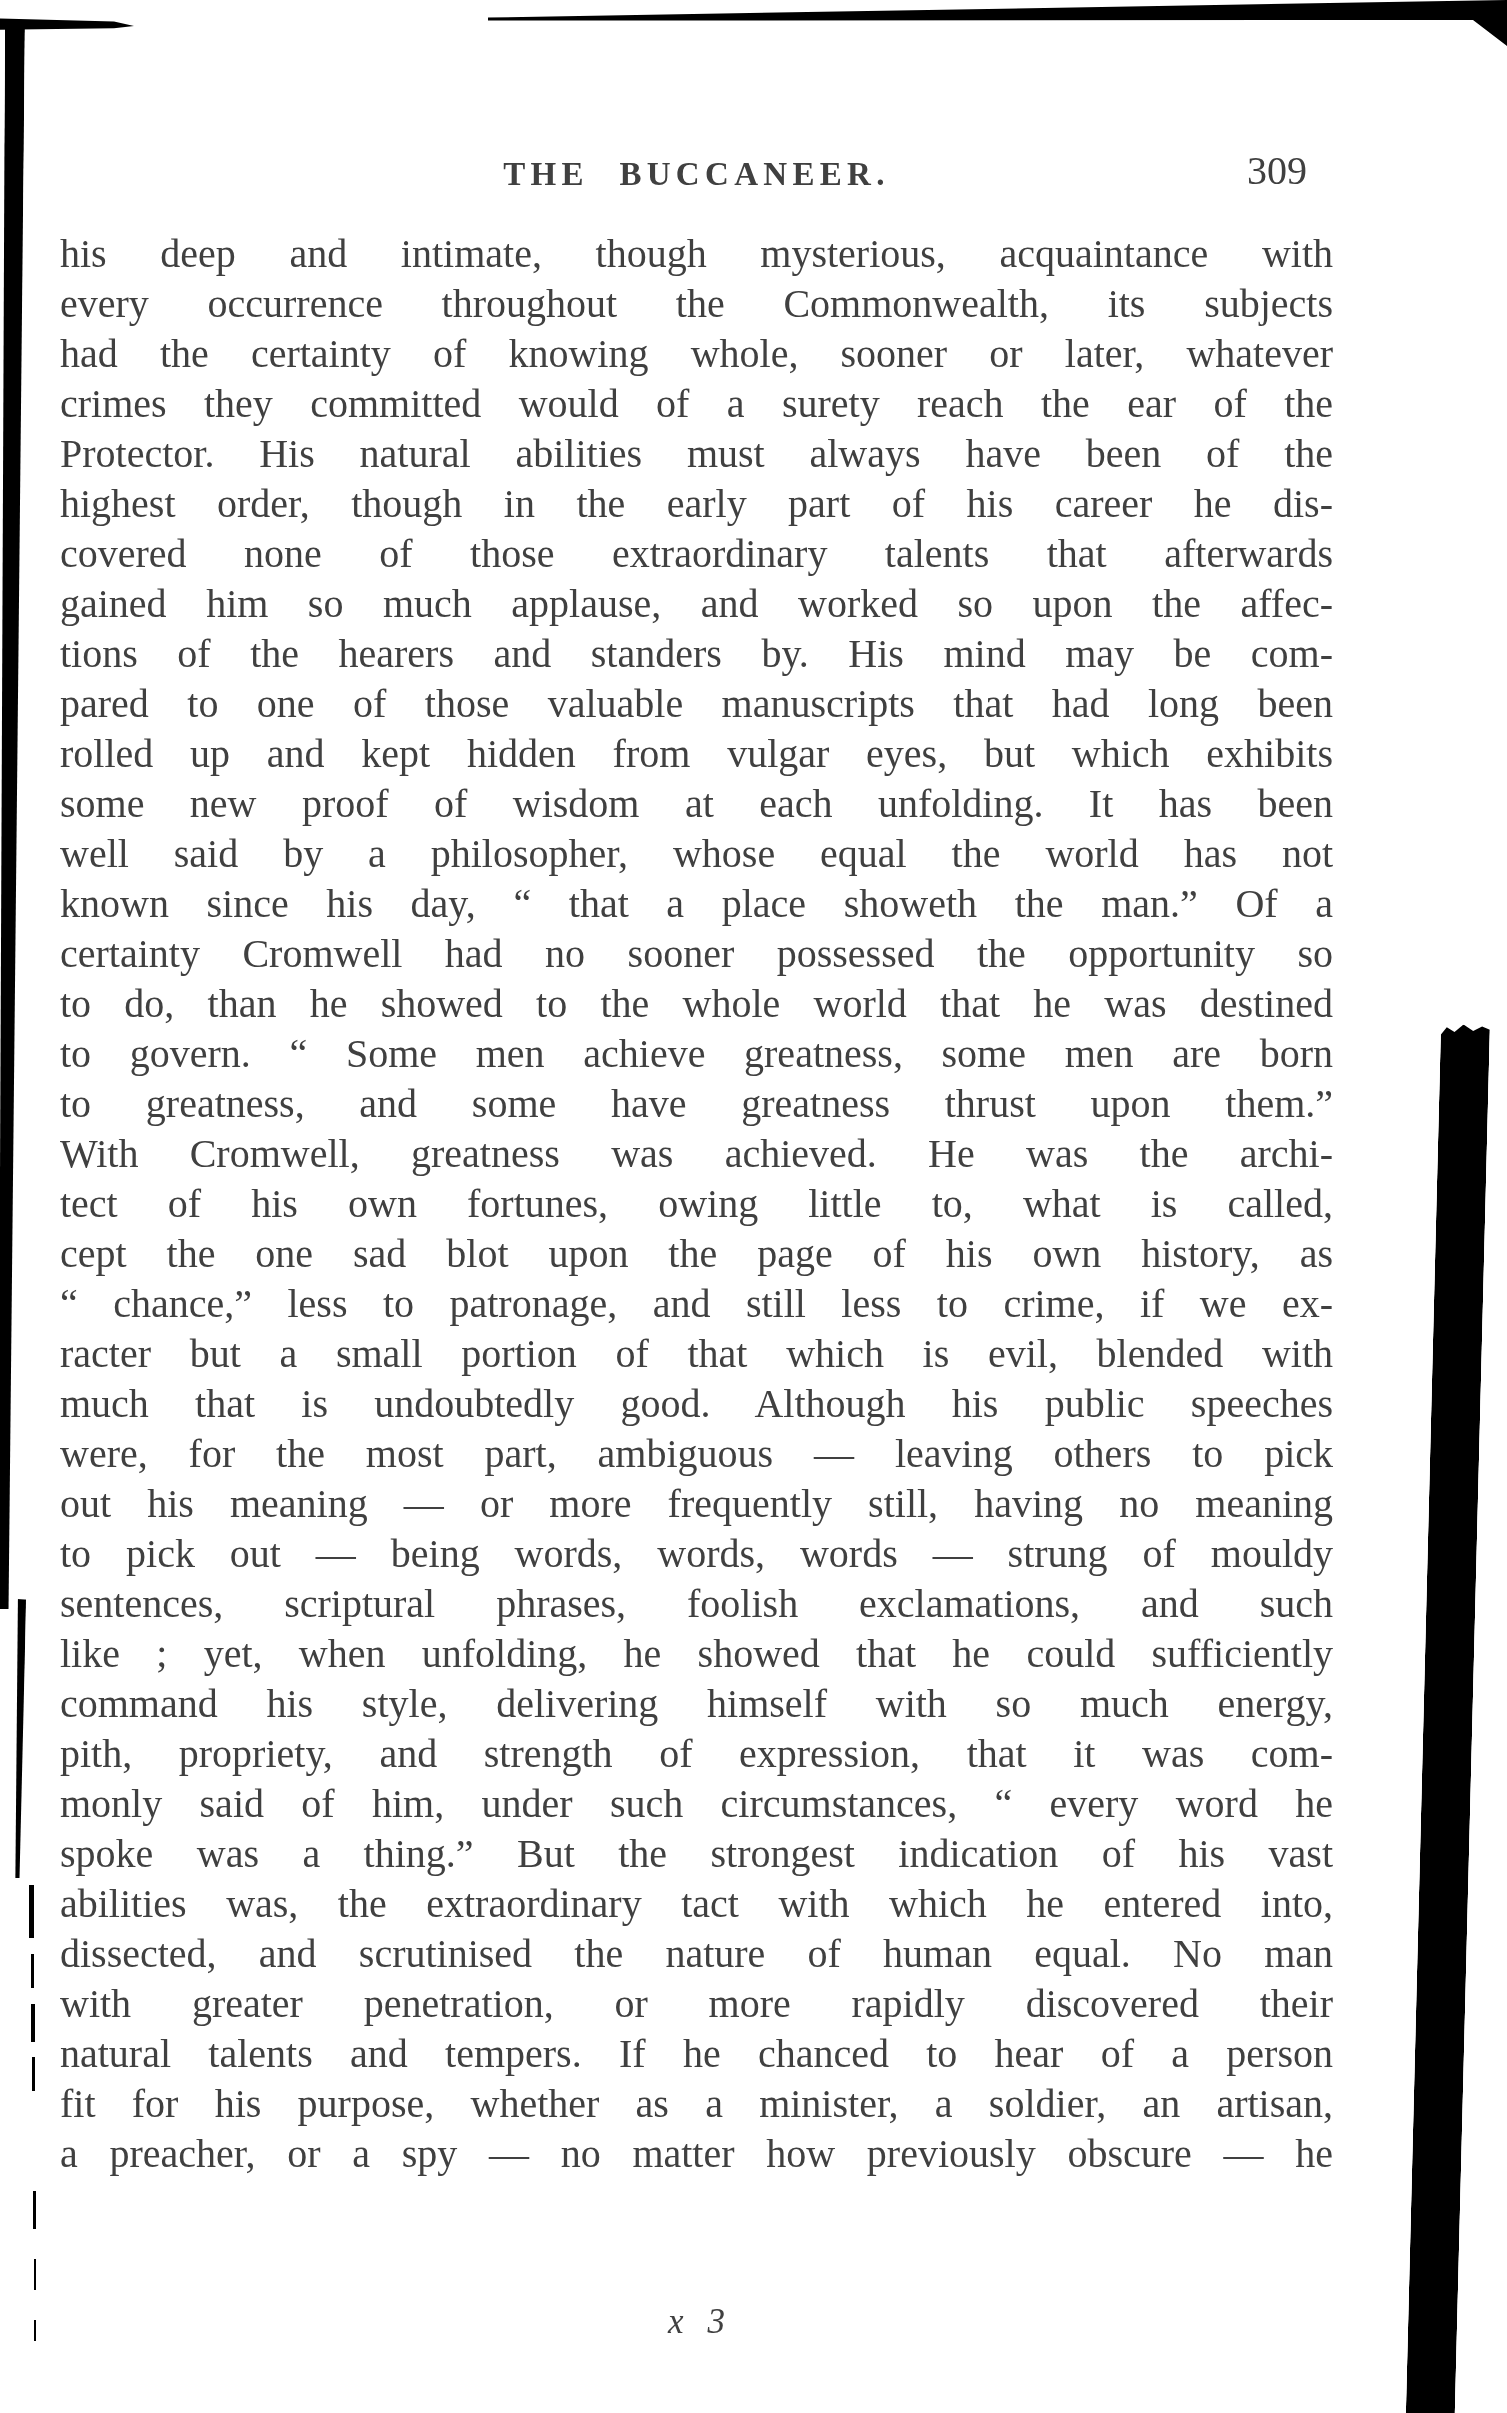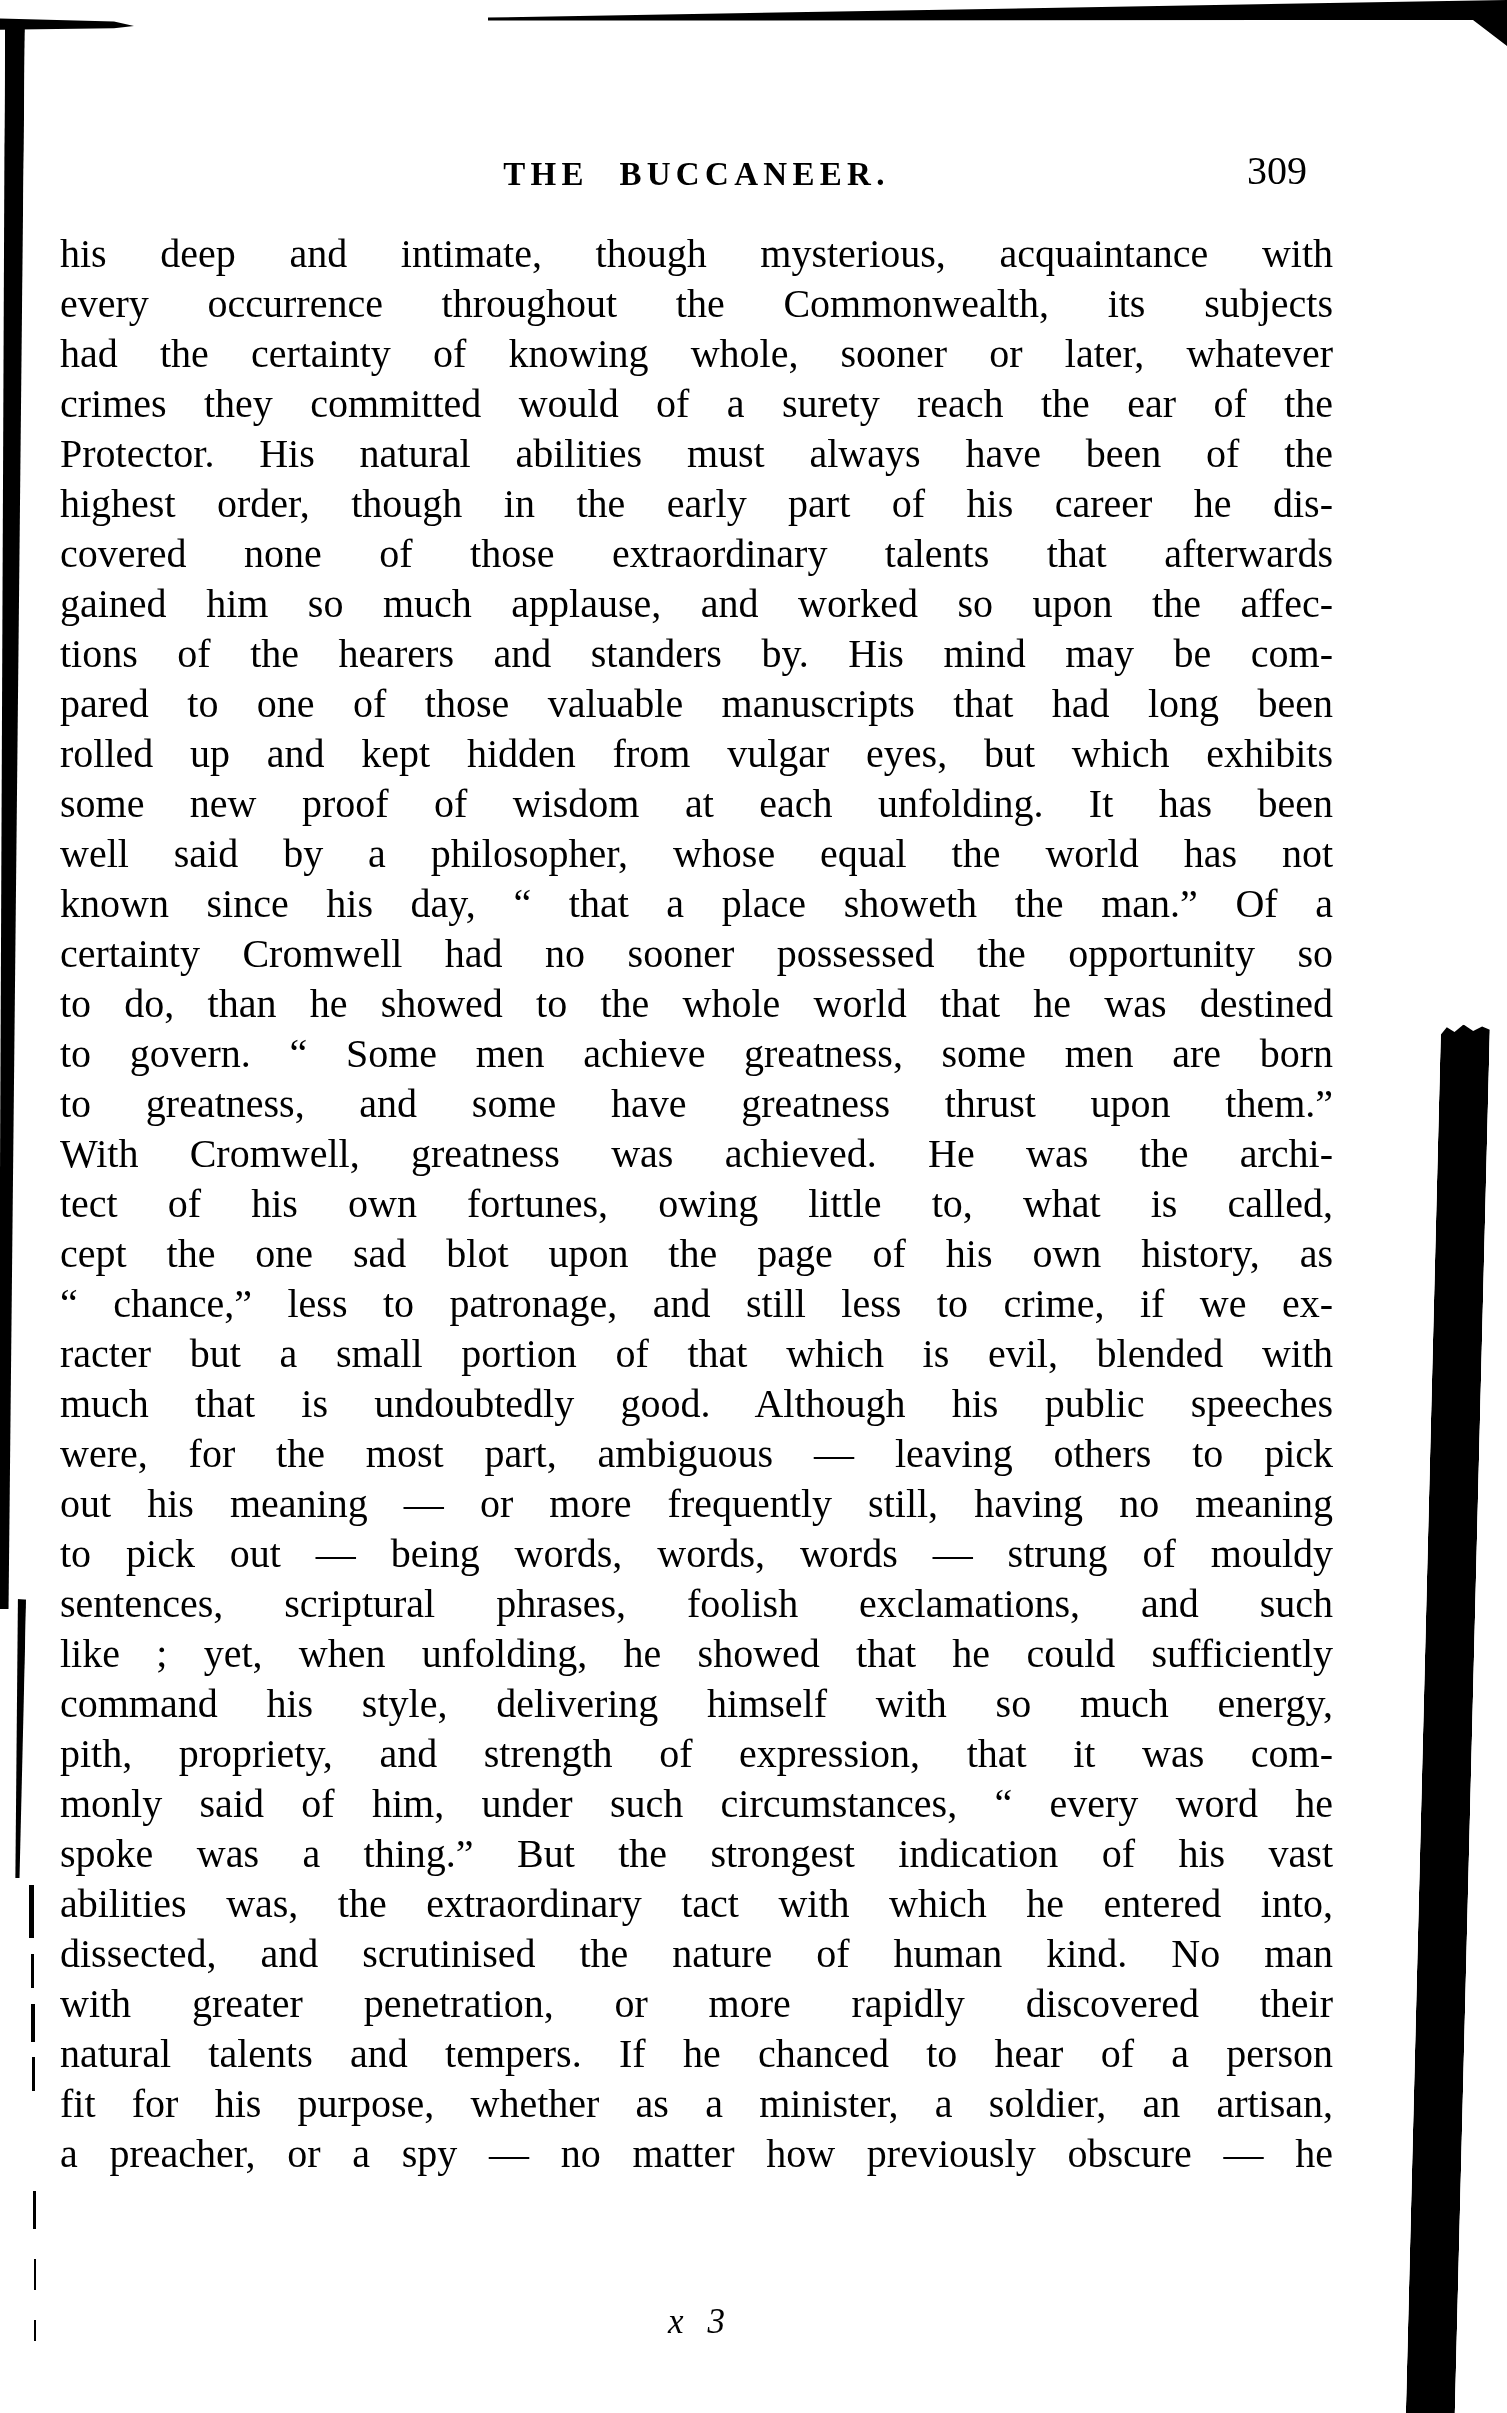--- a/index.html
+++ b/index.html
@@ -2,21 +2,21 @@
 <html style="font-size:12.2px"><head>
 <meta charset="utf-8">
 <style>
   html,body{margin:0;padding:0;background:#e8e8e8;}
   .page{
     position:relative;
     width:1507px;height:2413px;
     background:#ffffff;
     overflow:hidden;
     font-family:"Liberation Serif","DejaVu Serif",serif;
-    color:#000000;
+    color:#404040;
   }
   
   .running-head{
     position:absolute;left:60px;top:156px;width:1273px;
     text-align:center;font-size:33px;font-weight:bold;
     letter-spacing:5.3px;word-spacing:17px;
   }
   .page-number{
     position:absolute;top:147px;right:200px;
     font-size:40px;font-weight:normal;
@@ -118,21 +118,21 @@
     <div class="line">were, for the most part, ambiguous — leaving others to pick</div>
     <div class="line">out his meaning — or more frequently still, having no meaning</div>
     <div class="line">to pick out — being words, words, words — strung of mouldy</div>
     <div class="line">sentences, scriptural phrases, foolish exclamations, and such</div>
     <div class="line">like ; yet, when unfolding, he showed that he could sufficiently</div>
     <div class="line">command his style, delivering himself with so much energy,</div>
     <div class="line">pith, propriety, and strength of expression, that it was com-</div>
     <div class="line">monly said of him, under such circumstances, “ every word he</div>
     <div class="line">spoke was a thing.”  But the strongest indication of his vast</div>
     <div class="line">abilities was, the extraordinary tact with which he entered into,</div>
-    <div class="line">dissected, and scrutinised the nature of human kind.  No man</div>
+    <div class="line">dissected, and scrutinised the nature of human equal.  No man</div>
     <div class="line">with greater penetration, or more rapidly discovered their</div>
     <div class="line">natural talents and tempers.  If he chanced to hear of a person</div>
     <div class="line">fit for his purpose, whether as a minister, a soldier, an artisan,</div>
     <div class="line">a preacher, or a spy — no matter how previously obscure — he</div>
   </div>
 
   <div class="signature">x 3</div>
 
 </div>
 

